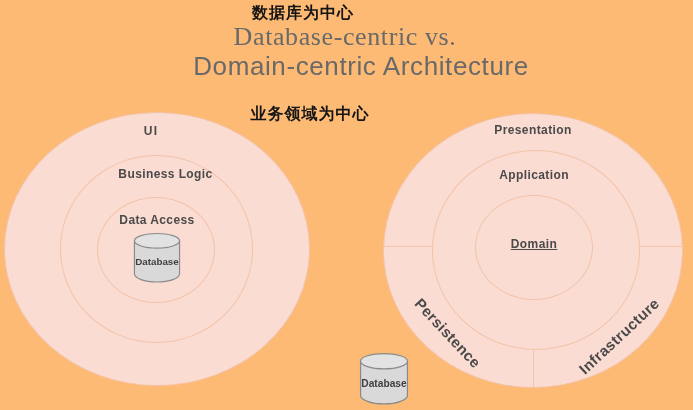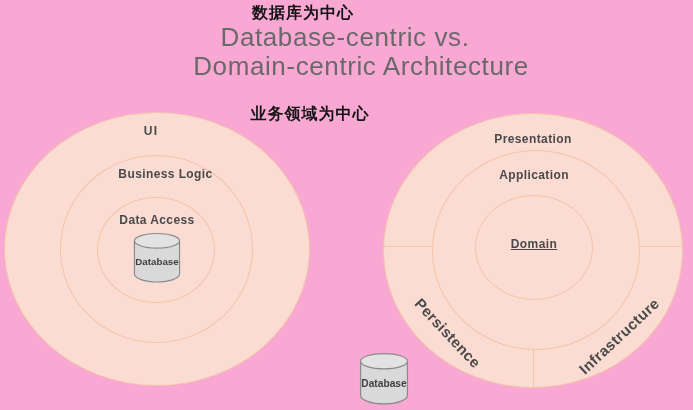--- a/index.html
+++ b/index.html
@@ -1,32 +1,32 @@
 <!DOCTYPE html>
 <html><head>
 <meta charset="utf-8">
 <style>
   html,body { margin:0; padding:0; background:#ffffff; }
   .canvas {
     position:relative; width:693px; height:410px; overflow:hidden;
-    background:#f9a8d4; font-family:"Liberation Sans", sans-serif;
+    background:#fdba74; font-family:"Liberation Sans", sans-serif;
   }
   .cjk {
     position:absolute; transform:translateX(-50%);
     font-size:16px; font-weight:600; color:#141414;
     letter-spacing:1px; white-space:nowrap;
   }
   .cjk.top { left:303px; top:3px; }
   .cjk.bottom { left:310px; top:84px;margin-top:20px; }
   .title {
     position:absolute; transform:translateX(-50%);
     font-size:26px; font-weight:300; color:#696969;
     letter-spacing:0.6px; white-space:nowrap; margin:0;
   }
-  .title.line1 { left:345px; top:22px; }
+  .title.line1 { left:345px; top:22px;font-family:Liberation Serif, serif; }
   .title.line2 { left:361px; top:51px; }
   .ring {
     position:absolute; border-radius:50%;
     background:#fbdcd2; border:1px solid #f3c3aa; box-sizing:border-box;
   }
   .l-outer  { left:4px;   top:112px; width:306px; height:274px; }
   .l-middle { left:60px;  top:155px; width:193px; height:188px; }
   .l-inner  { left:97px;  top:197px; width:118px; height:106px; }
   .r-outer  { left:383px; top:113px; width:300px; height:275px; }
   .r-middle { left:432px; top:150px; width:208px; height:200px; }
@@ -36,21 +36,21 @@
   .div-right  { left:639px; top:246px; width:44px; height:1px; }
   .div-bottom { left:533px; top:350px; width:1px;  height:38px; }
   .ring-label {
     position:absolute; transform:translateX(-50%);
     font-size:12px; font-weight:700; color:#4a4a4a;
     letter-spacing:0.4px; white-space:nowrap;
   }
   .lbl-ui            { left:151px; top:124px; letter-spacing:1.2px; }
   .lbl-business      { left:157px; top:167px;padding-left:17px; }
   .lbl-dataaccess    { left:157px; top:213px; }
-  .lbl-presentation  { left:533px; top:132px;text-align:right; }
+  .lbl-presentation  { left:533px; top:123px;text-align:right; }
   .lbl-application   { left:534px; top:168px; }
   .lbl-domain        { left:534px; top:237px;text-decoration:underline; }
   .rot-label {
     position:absolute; font-size:15px; font-weight:700; color:#4a4a4a;
     white-space:nowrap; letter-spacing:0.4px;
   }
   .lbl-persistence {
     left:448px; top:333px;
     transform:translate(-50%,-50%) rotate(47deg);
   }

